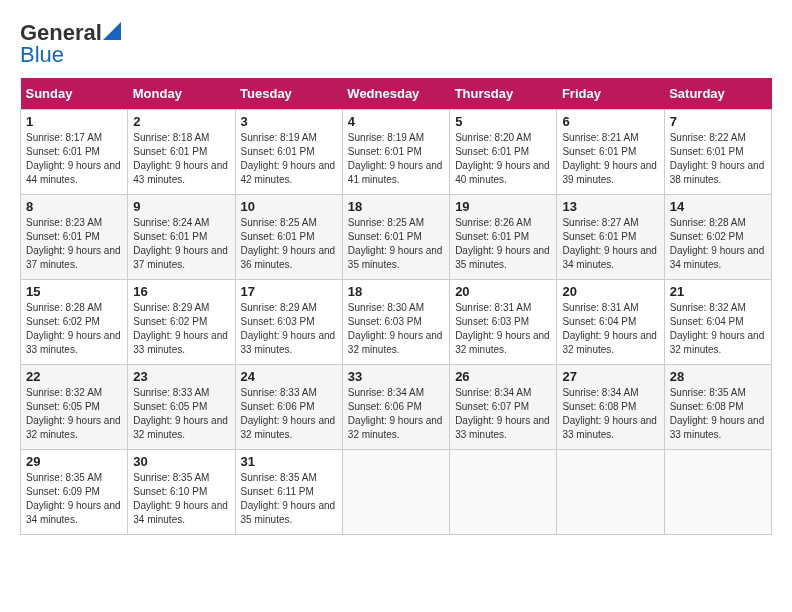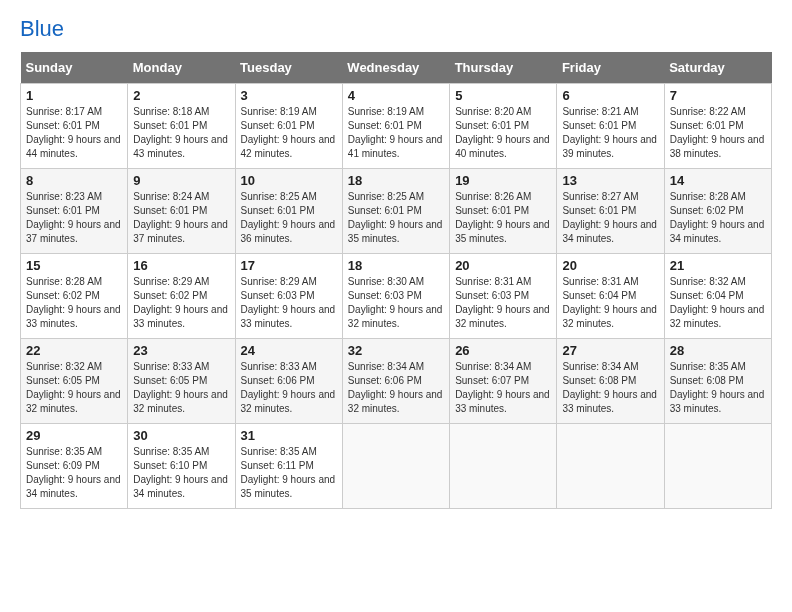--- a/index.html
+++ b/index.html
@@ -27,21 +27,21 @@
     .location {
       font-size: 16px;
       color: #444;
     }
     .calendar {
       width: 100%;
       border-collapse: collapse;
       font-size: 11px;
     }
     .calendar th {
-      background-color: #737373;
+      background-color: #be185d;
       color: #fff;
       padding: 8px 5px;
       text-align: left;
       font-size: 13px;
       font-weight: bold;
     }
     .calendar td {
       border: 1px solid #ccc;
       vertical-align: top;
       padding: 4px 5px;
@@ -71,20 +71,26 @@
       display: flex;
       align-items: center;
     }
   </style>
 </head>
 <body>
 
 <div class="header-area">
   <div class="logo-container">
     <div>
+      <div style="display:flex;align-items:center;">
+        <span style="font-size:22px;font-weight:bold;color:#333;">General</span>
+        <svg width="18" height="18" viewBox="0 0 18 18" style="margin-left:1px;margin-top:-4px;">
+          <polygon points="0,18 18,0 18,18" fill="#1565c0"></polygon>
+        </svg>
+      </div>
       <div style="font-size:22px;font-weight:normal;color:#1565c0;margin-top:-4px;">Blue</div>
     </div>
   </div>
   <div class="title-area">
     <div class="month-title"></div>
     <div class="location"></div>
   </div>
 </div>
 
 <table class="calendar">
@@ -197,21 +203,21 @@
       </td>
         <td>
         <span class="day-num">23</span>
         <span class="day-info">Sunrise: 8:33 AM<br>Sunset: 6:05 PM<br>Daylight: 9 hours and 32 minutes.</span>
       </td>
         <td>
         <span class="day-num">24</span>
         <span class="day-info">Sunrise: 8:33 AM<br>Sunset: 6:06 PM<br>Daylight: 9 hours and 32 minutes.</span>
       </td>
         <td>
-        <span class="day-num">32</span>
+        <span class="day-num">33</span>
         <span class="day-info">Sunrise: 8:34 AM<br>Sunset: 6:06 PM<br>Daylight: 9 hours and 32 minutes.</span>
       </td>
         <td>
         <span class="day-num">26</span>
         <span class="day-info">Sunrise: 8:34 AM<br>Sunset: 6:07 PM<br>Daylight: 9 hours and 33 minutes.</span>
       </td>
         <td>
         <span class="day-num">27</span>
         <span class="day-info">Sunrise: 8:34 AM<br>Sunset: 6:08 PM<br>Daylight: 9 hours and 33 minutes.</span>
       </td>

